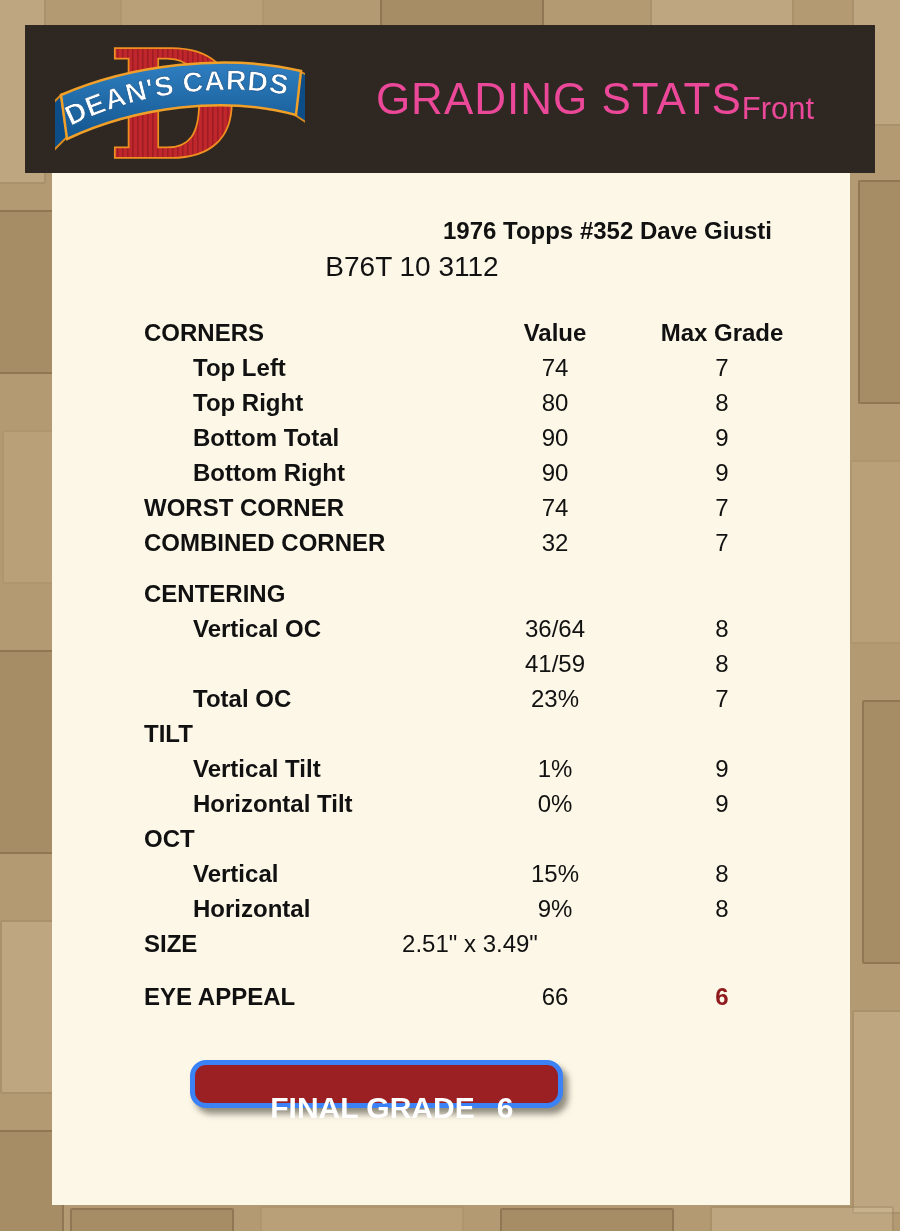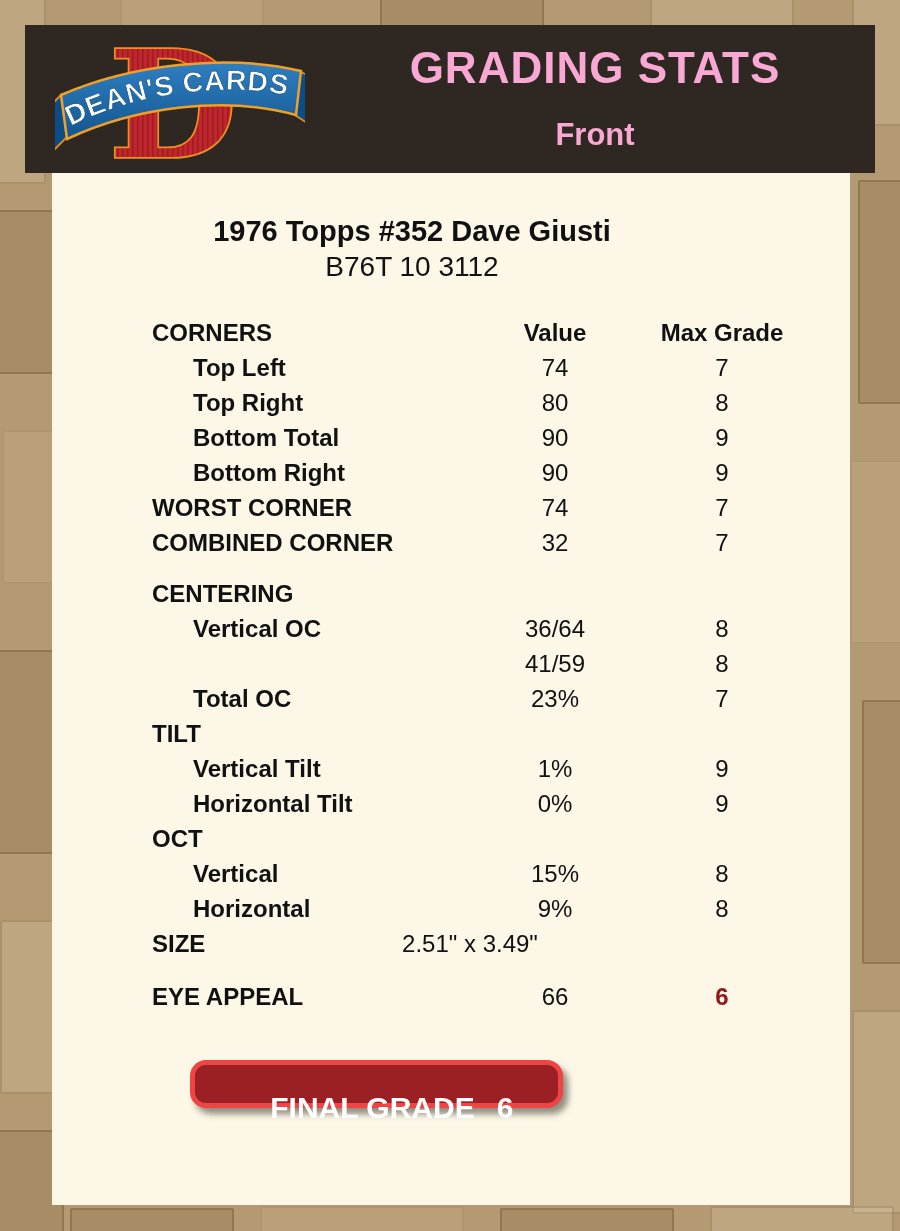--- a/index.html
+++ b/index.html
@@ -17,56 +17,55 @@
 
   
   .header{
     position:absolute;left:25px;top:25px;width:850px;height:148px;
     background:var(--header-brown,#2f2822);
     display:flex;align-items:center;
   }
   .logo{position:absolute;left:30px;top:6px;width:250px;height:138px;}
   .header-text{
     position:absolute;left:290px;right:0;top:0;bottom:0;
-    display:flex;flex-direction:column;align-items:center;justify-content:center;
-    color:#f9a8d4;
-    font-weight:bold;
+    display:flex;flex-direction:row;align-items:center;justify-content:center;
+    color:#ec4899;
   }
   .header-title{font-size:44px;line-height:52px;letter-spacing:1px;}
   .header-subtitle{font-size:31px;line-height:42px;margin-top:20px;}
 
   
   .panel{
     position:absolute;left:52px;top:173px;width:798px;height:1032px;
     background:var(--panel-cream,#fcf7e7);
     box-sizing:border-box;padding-top:40px;
     color:#111;
   }
-  .card-title{width:720px;text-align:center;font-size:29px;line-height:36px;font-weight:700;}
+  .card-title{width:720px;text-align:right;font-size:24px;line-height:36px;font-weight:700;}
   .card-serial{width:720px;text-align:center;font-size:28px;line-height:36px;}
 
   .table{margin-top:30px;}
   .row{position:relative;height:35px;line-height:35px;font-size:24px;white-space:nowrap;}
-  .row .label{position:absolute;left:100px;}
+  .row .label{position:absolute;left:92px;}
   .row.item .label{left:141px;font-weight:700;}
   .row.section .label,.row.bold .label,.row.colhead .label{font-weight:700;}
   .row .value{position:absolute;left:413px;width:180px;text-align:center;}
   .row .value.wide{left:278px;width:280px;}
   .row.colhead .value,.row.colhead .grade{font-weight:700;}
   .row .grade{position:absolute;left:600px;width:140px;text-align:center;}
   .row .grade.red{color:var(--grade-red,#8f191d);font-weight:700;}
   .row.spacer{height:16px;}
   .row.spacer.big{height:18px;}
 
   
   .final-grade{
     margin:46px 8px 0 138px;
     width:373px;height:48px;
     background:var(--button-red,#9b2023);
-    border:5px solid #ef4444;border-radius:16px;
+    border:5px solid #3b82f6;border-radius:16px;
     box-shadow:5px 6px 6px rgba(110,105,92,.75);
     position:relative;color:#fff;font-weight:700;font-size:30px;line-height:48px;
     cursor:pointer;padding:0;font-family:"Liberation Sans",sans-serif;
     display:block;text-align:left;
   }
   .final-grade .fg-label{position:absolute;left:0;width:355px;text-align:center;}
   .final-grade .fg-value{position:absolute;left:280px;width:60px;text-align:center;}
 </style>
 </head>
 <body>

